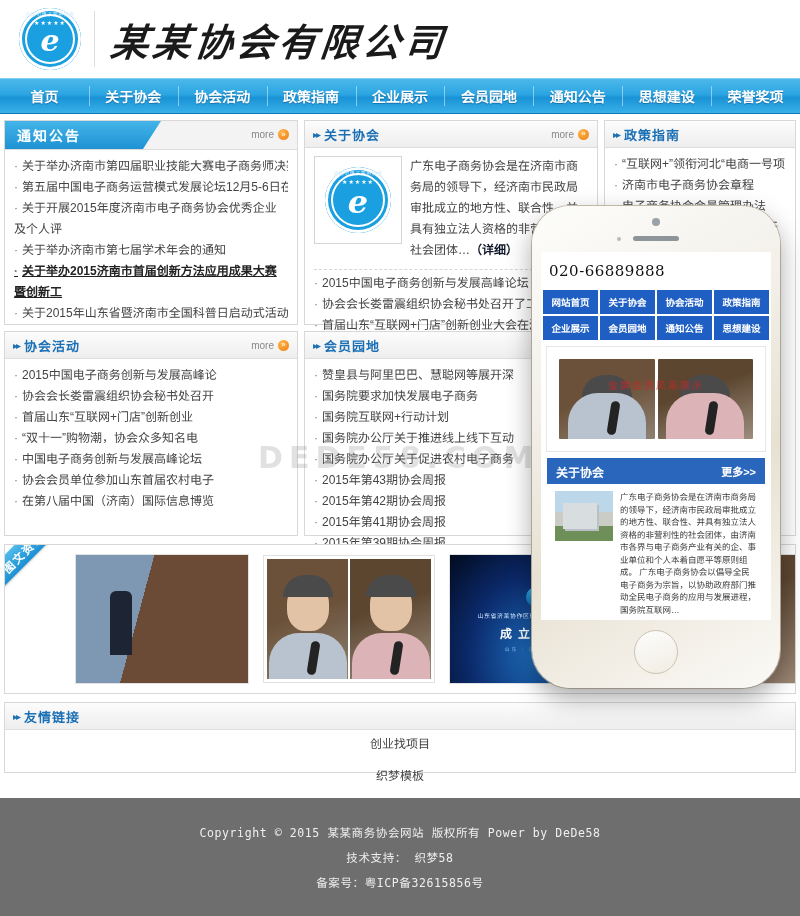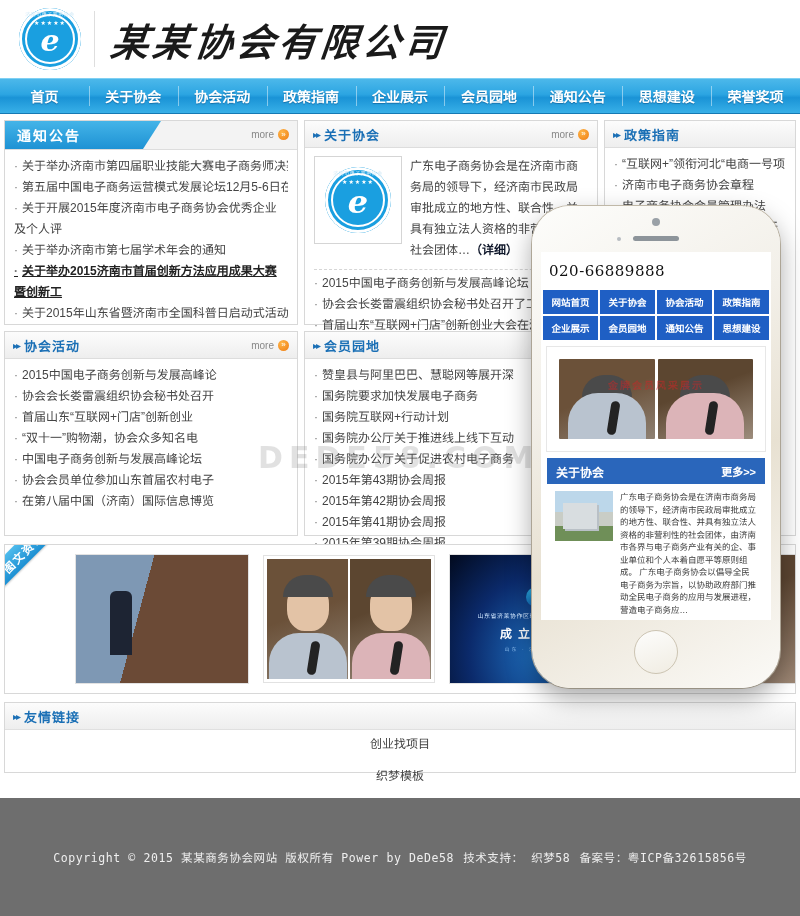--- a/index.html
+++ b/index.html
@@ -214,21 +214,21 @@
     background:linear-gradient(to bottom,#fcfcfc,#eeeeee);
     border-bottom:1px solid #e0e0e0;
   }
   .links-body{height:34px;display:flex;align-items:center;padding:4px 10px;gap:15px;flex-direction:column;}
   .links-body a{font-size:12px;color:#444;text-decoration:none;cursor:pointer;}
 
   
   .footer{
     position:absolute;left:0;bottom:0;width:800px;height:118px;
     background:#6e6e6e;color:#efefef;
-    display:flex;flex-direction:row;align-items:center;justify-content:center;gap:9px;
+    display:flex;flex-direction:column;align-items:center;justify-content:center;gap:9px;
     font-family:"DejaVu Sans Mono","Liberation Mono",monospace;
     font-size:11.5px;letter-spacing:.6px;
   }
 
   
   .phone{
     position:absolute;left:532px;top:206px;width:248px;height:482px;
     border-radius:38px;
     background:linear-gradient(150deg,#fdfdfb 0%,#f2efe8 35%,#e8e1d2 60%,#fbfaf7 100%);
     box-shadow:0 10px 26px rgba(0,0,0,.35),0 0 0 1px #cfc6b4;
@@ -536,21 +536,21 @@
         </div>
         <div class="ph-watermark">金牌会员风采展示</div>
       </div>
       <div class="ph-sec">
         <div class="ph-sec-head">
           <span>关于协会</span>
           <span class="ph-sec-more">更多&gt;&gt;</span>
         </div>
         <div class="ph-sec-body">
           <div class="ph-thumb"></div>
-          <div class="ph-txt">广东电子商务协会是在济南市商务局的领导下，经济南市民政局审批成立的地方性、联合性、并具有独立法人资格的非营利性的社会团体，由济南市各界与电子商务产业有关的企、事业单位和个人本着自愿平等原则组成。 广东电子商务协会以倡导全民电子商务为宗旨，以协助政府部门推动全民电子商务的应用与发展进程，营造电子商务应…</div>
+          <div class="ph-txt">广东电子商务协会是在济南市商务局的领导下，经济南市民政局审批成立的地方性、联合性、并具有独立法人资格的非营利性的社会团体，由济南市各界与电子商务产业有关的企、事业单位和个人本着自愿平等原则组成。 广东电子商务协会以倡导全民电子商务为宗旨，以协助政府部门推动全民电子商务的应用与发展进程，国务院互联网…</div>
         </div>
       </div>
     </div>
     <div class="phone-home"></div>
   </div>
 
   <div class="footer">
     <div>Copyright © 2015 某某商务协会网站 版权所有 Power by DeDe58</div>
     <div>技术支持： 织梦58</div>
     <div>备案号：粤ICP备32615856号</div>

